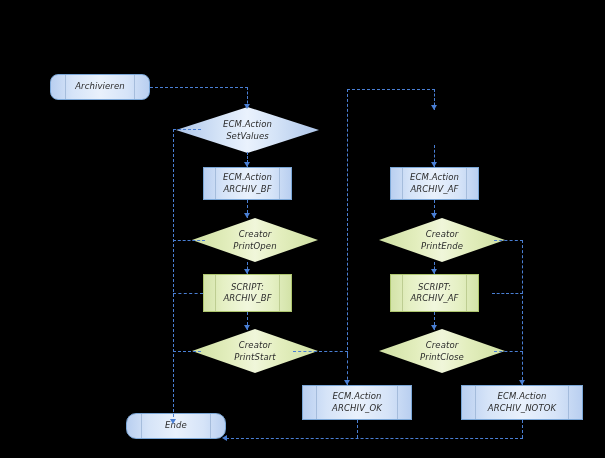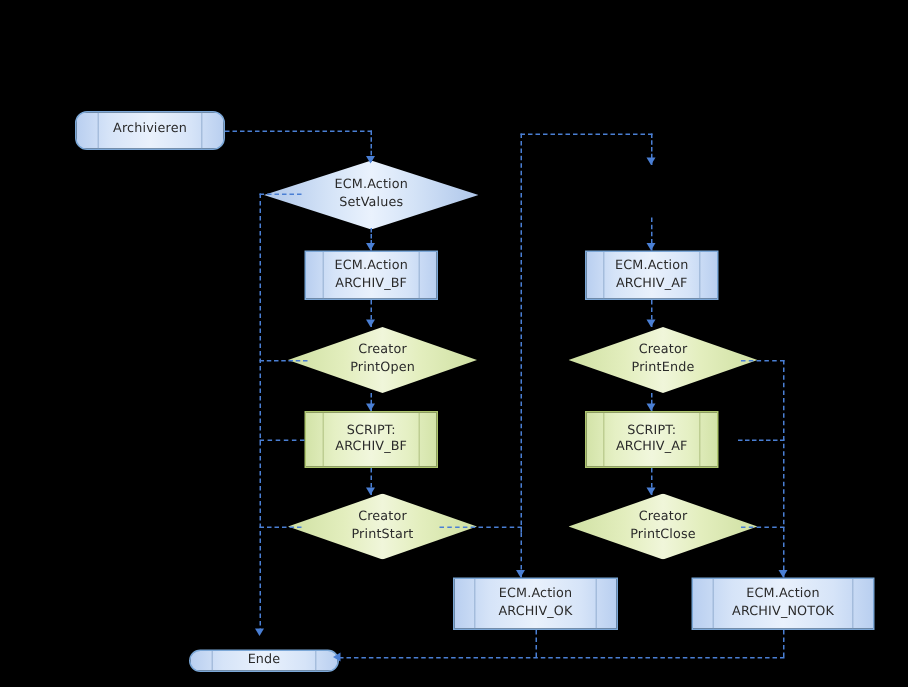--- a/index.html
+++ b/index.html
@@ -16,21 +16,21 @@
     display:flex;
     align-items:center;
     justify-content:center;
     text-align:center;
     color:#2b2b2b;
     font-size:8.5px;
     line-height:11.5px;
     letter-spacing:.1px;
     box-sizing:border-box;
   }
-  .node .lbl{white-space:pre-line;position:relative;z-index:3;}
+  .node .lbl{white-space:pre-line;position:relative;z-index:3;font-style:italic;}
 
   
   .box{
     border:1px solid #7ba7d7;
   }
   .box.blue{
     background:linear-gradient(to right,#b9cff0 0%,#d6e4f8 22%,#e9f1fc 50%,#d6e4f8 78%,#b9cff0 100%);
   }
   .box.green{
     background:linear-gradient(to right,#d3e3a8 0%,#e5f0c4 22%,#f1f7dd 50%,#e5f0c4 78%,#d3e3a8 100%);
@@ -221,19 +221,19 @@
 ARCHIV_OK</span>
   </div>
 
   <div class="node box blue" style="left:461px;top:385px;width:122px;height:35px;">
     <span class="rule" style="left:13px;"></span>
     <span class="rule" style="right:13px;"></span>
     <span class="lbl">ECM.Action
 ARCHIV_NOTOK</span>
   </div>
 
-  <div class="node box blue round" style="left:126px;top:433px;width:100px;height:15px;">
+  <div class="node box blue round" style="left:126px;top:413px;width:100px;height:26px;border-radius:10px;">
     <span class="rule" style="left:14px;"></span>
     <span class="rule" style="right:14px;"></span>
     <span class="lbl">Ende</span>
   </div>
 
 </div>
 
 </body></html>

